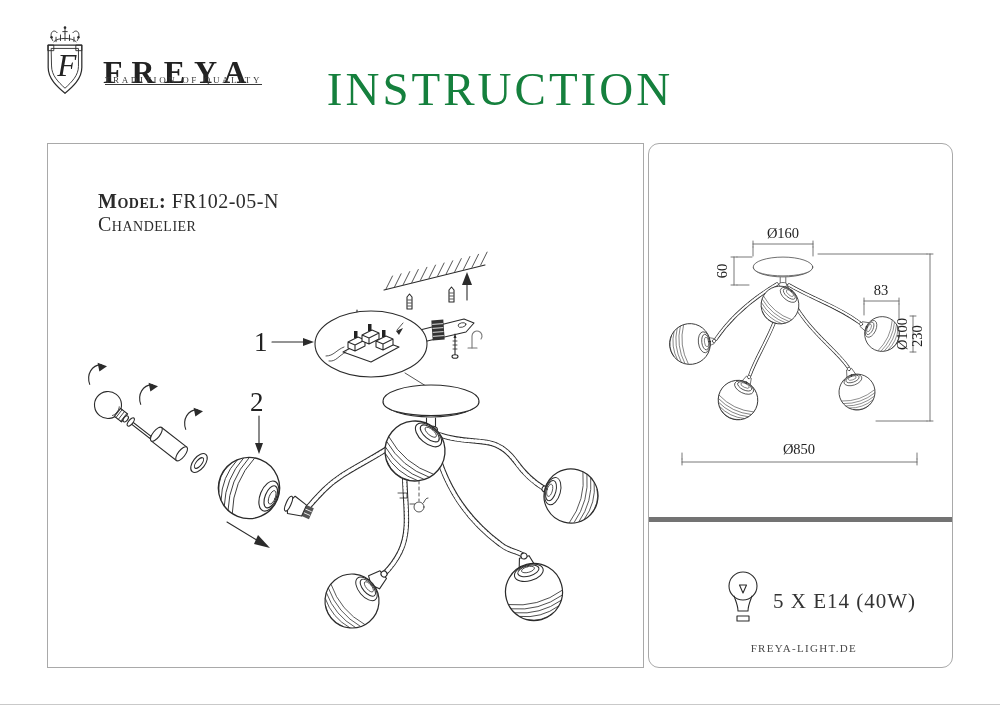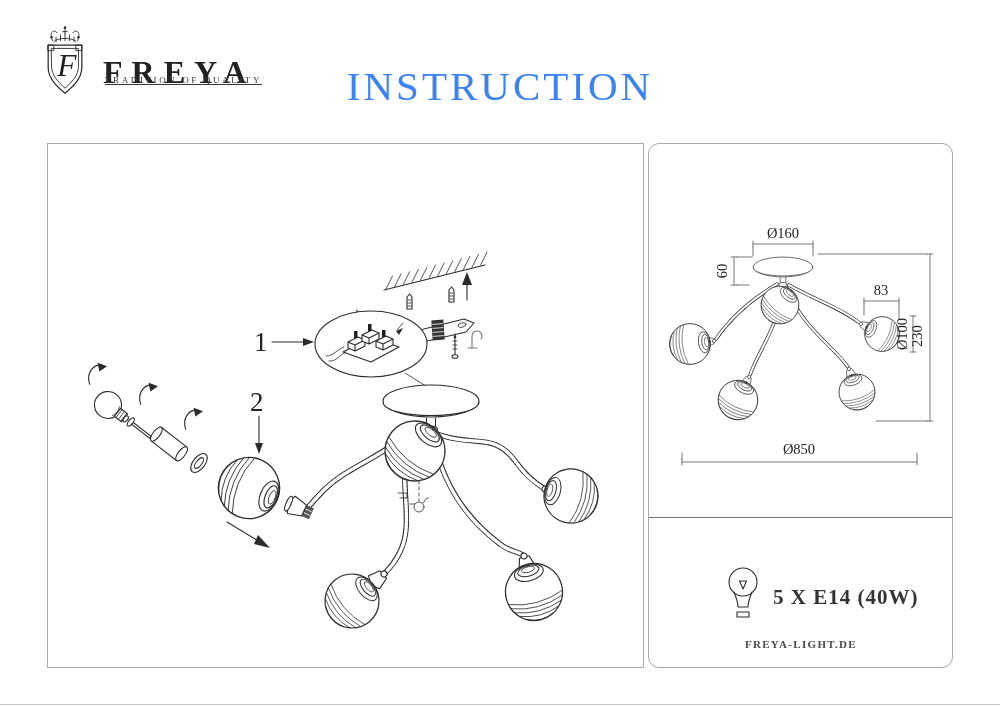--- a/index.html
+++ b/index.html
@@ -3,28 +3,28 @@
 <meta charset="utf-8">
 <style>
   html,body{margin:0;padding:0;background:#fff;}
   .page{position:relative;width:1000px;height:706px;background:#fff;overflow:hidden;
         font-family:"Liberation Serif",serif;color:#2b2b2b;}
   
   .logo-mark{position:absolute;left:45px;top:26px;}
   .brand{position:absolute;left:103px;top:54px;font-size:32px;font-weight:bold;
          letter-spacing:9px;color:#222;}
   .tagline{position:absolute;left:105px;top:75px;font-size:9px;letter-spacing:2.6px;color:#3a3a3a;text-decoration:underline;}
-  .title{position:absolute;left:0;right:0;top:62px;text-align:center;font-size:41px;
-         letter-spacing:3px;color:#3b82f6;}
+  .title{position:absolute;left:0;right:0;top:62px;text-align:center;font-size:47px;
+         letter-spacing:3px;color:#15803d;}
   
   .panel{position:absolute;box-sizing:border-box;border:1px solid #a9a9a9;background:#fff;}
   .panel-left{left:47px;top:143px;width:597px;height:525px;}
   .panel-right{left:648px;top:143px;width:305px;height:525px;border-radius:11px;}
   .dim-cell{position:absolute;left:0;top:0;width:100%;height:373px;}
-  .spec-cell{position:absolute;left:0;top:373px;width:100%;height:150px;border-top:1px solid #737373;font-weight:bold;}
+  .spec-cell{position:absolute;left:0;top:373px;width:100%;height:150px;border-top:5px solid #737373;}
   .model-block{position:absolute;left:50px;top:46px;font-size:20px;line-height:23px;
                font-variant:small-caps;letter-spacing:0.5px;color:#2b2b2b;}
   .model-block b{letter-spacing:0.5px;}
   .abs-svg{position:absolute;left:0;top:0;}
   
   svg.draw{stroke:#2b2b2b;fill:none;stroke-width:1.1;stroke-linejoin:round;stroke-linecap:round;}
   .thin{stroke-width:0.8;}
   .arm-base{stroke-width:5.4;fill:none;}
   .arm-rib{stroke:#fff;stroke-width:3.5;stroke-dasharray:1.8 1.8;fill:none;}
   .arm-base-sm{stroke-width:3.4;fill:none;}
@@ -64,20 +64,25 @@
         <rect class="thin" x="27" y="17" width="5" height="5"></rect>
         <text class="t" x="10" y="45" font-size="28" font-style="italic">F</text>
       </g>
     </svg>
     <div class="brand">FREYA</div>
     <div class="tagline">TRADITION OF QUALITY</div>
     <h1 class="title" style="margin:0;font-weight:normal">INSTRUCTION</h1>
   </div>
 
   <section class="panel panel-left">
+    <div class="model-block">
+      <div><b>Model:</b>
+        <span>FR102-05-N</span></div>
+      <div>Chandelier</div>
+    </div>
 
     <svg class="abs-svg draw" width="595" height="523" viewBox="0 0 595 523">
       <defs>
 
         <g id="shade">
           <circle r="30" fill="#fff" stroke-width="1.3"></circle>
           <path class="thin" d="M-26,-14.7 Q-33.5,0 -26,14.7 M-21,-21.1 Q-29,0 -21,21.1 M-16,-25 Q-25,0 -16,25 M-11,-27.5 Q-21,0 -11,27.5 M-6,-28.9 Q-17,0 -6,28.9"></path>
           <ellipse cx="21" cy="0" rx="8.5" ry="15.5" fill="#fff"></ellipse>
           <ellipse cx="23" cy="0" rx="5.5" ry="11.5" fill="#fff"></ellipse>
           <ellipse class="thin" cx="24.5" cy="0" rx="3" ry="7"></ellipse>

